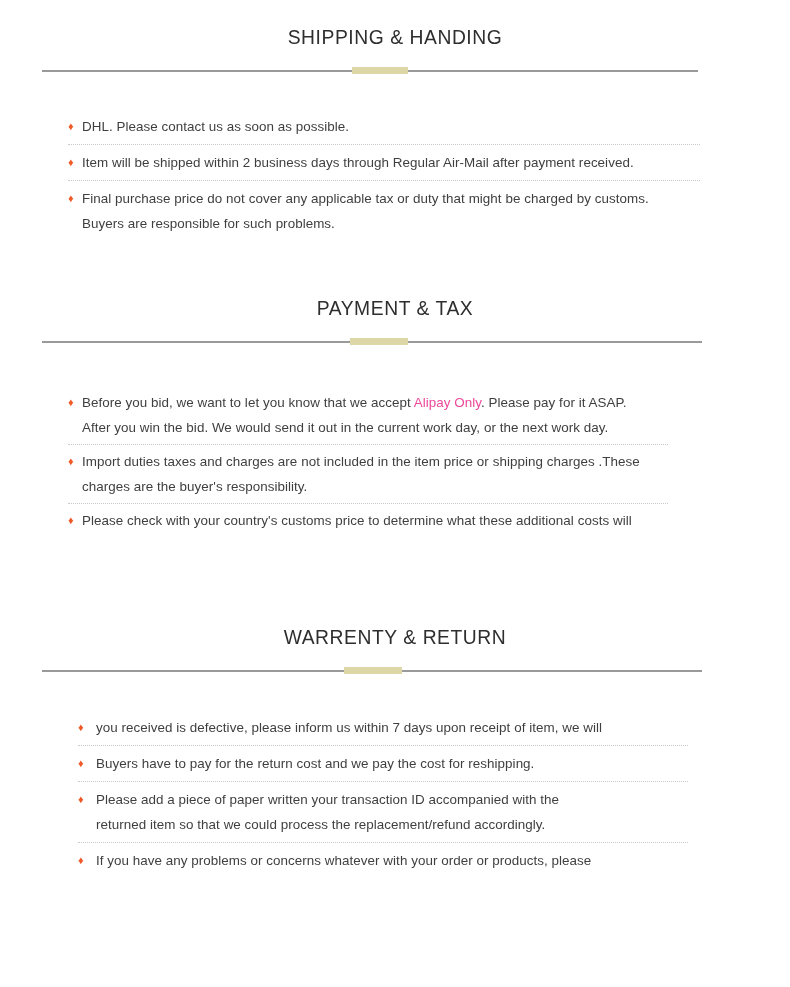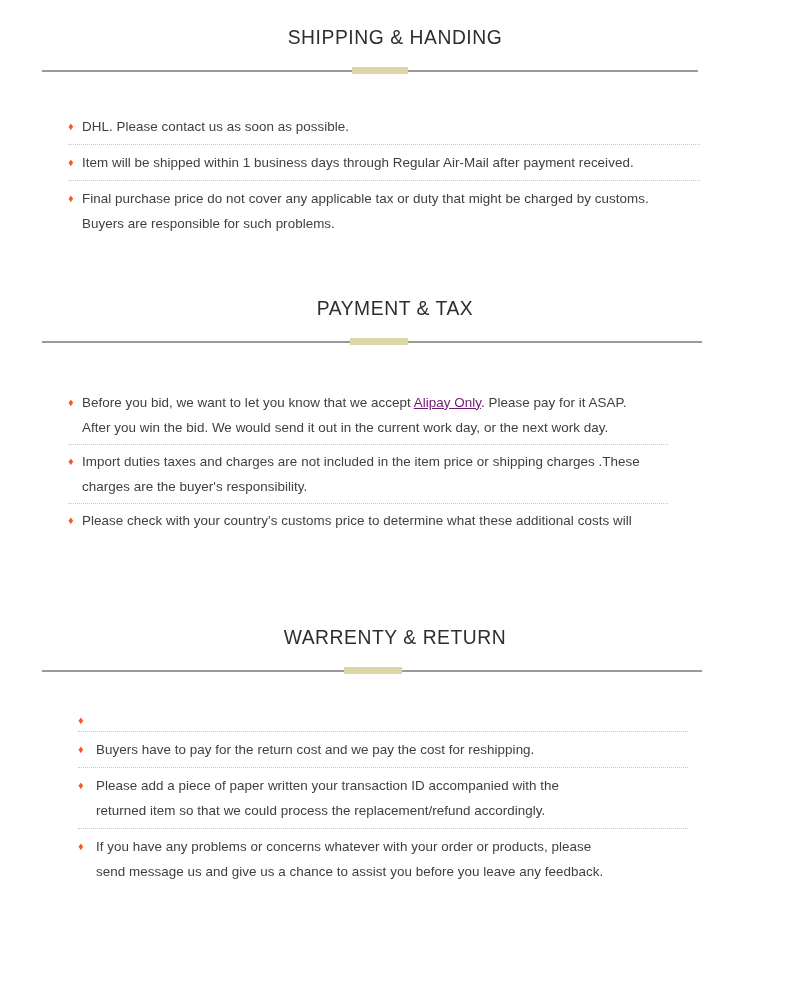--- a/index.html
+++ b/index.html
@@ -76,22 +76,21 @@
     line-height: 1;
   }
   .item-text {
     flex: 1 1 auto;
     font-size: 13.4px;
     line-height: 25px;
     color: #3f3f3f;
     letter-spacing: 0.05px;
   }
   .accent-text {
-    color: #701a75;
-    text-decoration: underline;
+    color: #ec4899;
   }
   .dotted {
     border-top: 1px dotted #c9c9c9;
     height: 0;
   }
 
   
   #sec-shipping { position: absolute; left: 0; top: 0; width: 790px; }
   #sec-shipping .section-title { margin-top: 26px; }
   #sec-shipping .divider-wrap { margin-top: 7px; }
@@ -139,21 +138,21 @@
         <div class="item-text">
           <div>DHL. Please contact us as soon as possible.</div>
         </div>
       </div>
 
       <div class="dotted"></div>
 
       <div class="item">
         <span class="bullet">♦</span>
         <div class="item-text">
-          <div>Item will be shipped within 1 business days through Regular Air-Mail after payment received.</div>
+          <div>Item will be shipped within 2 business days through Regular Air-Mail after payment received.</div>
         </div>
       </div>
 
       <div class="dotted"></div>
 
       <div class="item">
         <span class="bullet">♦</span>
         <div class="item-text">
           <div>Final purchase price do not cover any applicable tax or duty that might be charged by customs.</div>
           <div>Buyers are responsible for such problems.</div>
@@ -209,20 +208,21 @@
     <div class="divider-wrap">
       <div class="divider-line"></div>
       <div class="divider-accent"></div>
     </div>
 
     <div class="list">
 
       <div class="item center-bullet">
         <span class="bullet">♦</span>
         <div class="item-text">
+          <div>you received is defective, please inform us within 7 days upon receipt of item, we will</div>
         </div>
       </div>
 
       <div class="dotted"></div>
 
       <div class="item">
         <span class="bullet">♦</span>
         <div class="item-text">
           <div>Buyers have to pay for the return cost and we pay the cost for reshipping.</div>
         </div>
@@ -237,20 +237,19 @@
           <div>returned item so that we could process the replacement/refund accordingly.</div>
         </div>
       </div>
 
       <div class="dotted"></div>
 
       <div class="item">
         <span class="bullet">♦</span>
         <div class="item-text">
           <div>If you have any problems or concerns whatever with your order or products, please</div>
-          <div>send message us and give us a chance to assist you before you leave any feedback.</div>
         </div>
       </div>
 
     </div>
   </section>
 
 </div>
 
 </body></html>

